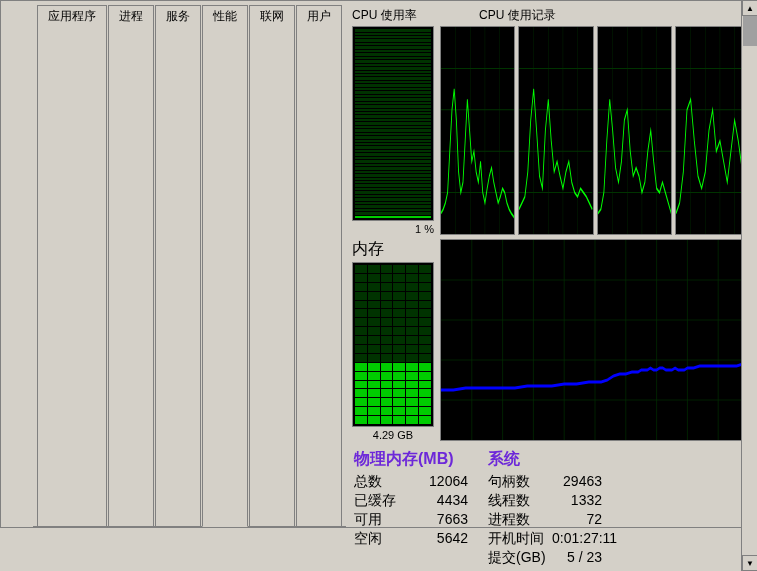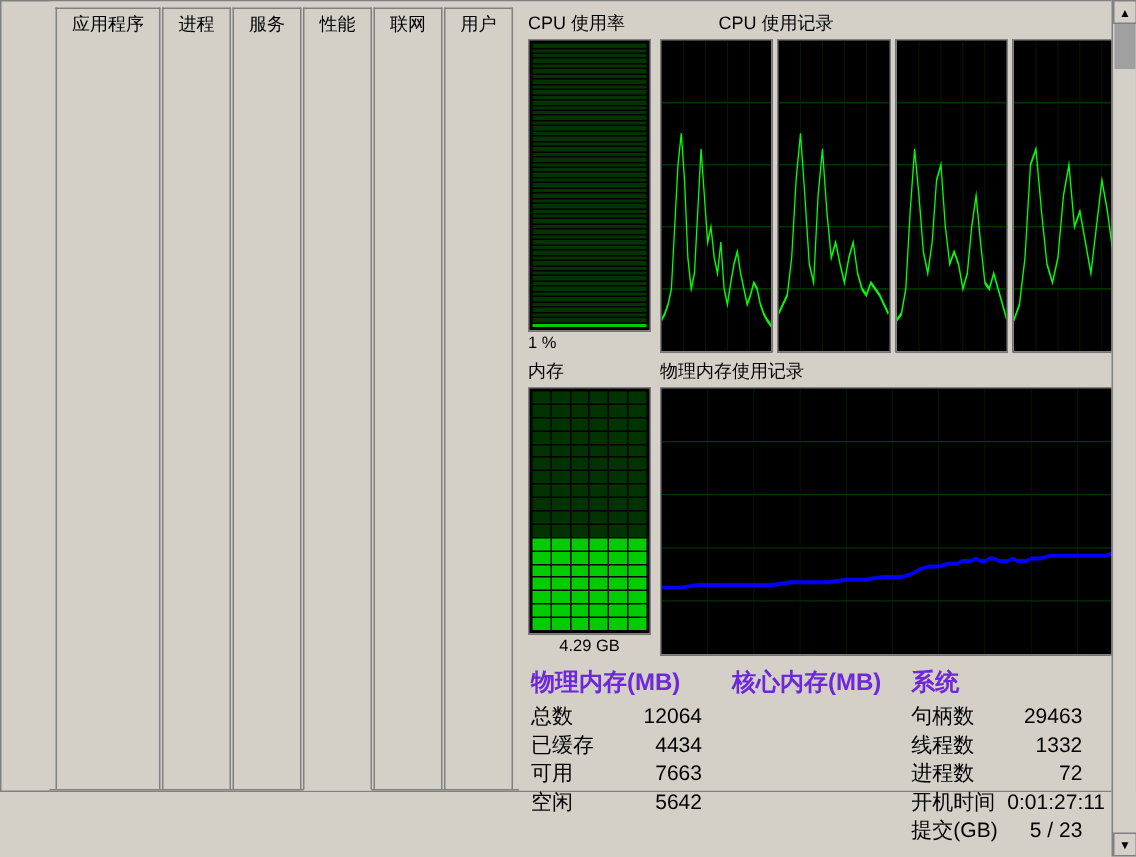--- a/index.html
+++ b/index.html
@@ -52,21 +52,21 @@
       gap: 4px;
     }
     .top-section {
       display: flex;
       gap: 6px;
       flex: 0 0 auto;
     }
     .cpu-usage-panel {
       display: flex;
       flex-direction: column;
-      align-items: flex-start;
+      align-items: flex-end;
       gap: 2px;
     }
     .cpu-usage-label {
       font-size: 12px;
       color: #000;
       align-self: flex-start;
     }
     .cpu-bar-container {
       width: 82px;
       height: 195px;
@@ -130,21 +130,21 @@
       gap: 6px;
       flex: 1;
     }
     .mem-usage-panel {
       display: flex;
       flex-direction: column;
       align-items: center;
       gap: 2px;
     }
     .mem-usage-label {
-      font-size: 12px;
+      font-size: 16px;
       color: #000;
       align-self: flex-start;
     }
     .mem-bar-container {
       width: 82px;
       height: 165px;
       background: #000;
       border: 1px solid #808080;
       padding: 2px;
       display: flex;
@@ -543,21 +543,20 @@
                 <div class="mem-cell active"></div>
                 <div class="mem-cell active"></div>
                 <div class="mem-cell active"></div>
                 <div class="mem-cell active"></div>
               </div>
             </div>
           </div>
         <span class="mem-gb">4.29 GB</span>
       </div>
       <div class="mem-history-panel">
-        <span class="mem-history-label">物理内存使用记录</span>
         <div class="mem-graph-box">
           <svg viewBox="0 0 500 100" preserveAspectRatio="none" xmlns="http://www.w3.org/2000/svg" style="width:100%;height:100%">
 
             <line x1="0" y1="20" x2="500" y2="20" stroke="#003300" stroke-width="0.5"></line>
             <line x1="0" y1="40" x2="500" y2="40" stroke="#003300" stroke-width="0.5"></line>
             <line x1="0" y1="60" x2="500" y2="60" stroke="#003300" stroke-width="0.5"></line>
             <line x1="0" y1="80" x2="500" y2="80" stroke="#003300" stroke-width="0.5"></line>
 
             <line x1="50" y1="0" x2="50" y2="100" stroke="#003300" stroke-width="0.5"></line>
             <line x1="100" y1="0" x2="100" y2="100" stroke="#003300" stroke-width="0.5"></line>
@@ -589,23 +588,20 @@
         <div class="stats-row">
           <span class="stats-name">可用</span>
           <span class="stats-value">7663</span>
         </div>
         <div class="stats-row">
           <span class="stats-name">空闲</span>
           <span class="stats-value">5642</span>
         </div>
       </div>
       <div class="stats-col">
-        <div class="stats-header">核心内存(MB)</div>
-      </div>
-      <div class="stats-col">
         <div class="stats-header">系统</div>
         <div class="stats-row">
           <span class="stats-name">句柄数</span>
           <span class="stats-value">29463</span>
         </div>
         <div class="stats-row">
           <span class="stats-name">线程数</span>
           <span class="stats-value">1332</span>
         </div>
         <div class="stats-row">

